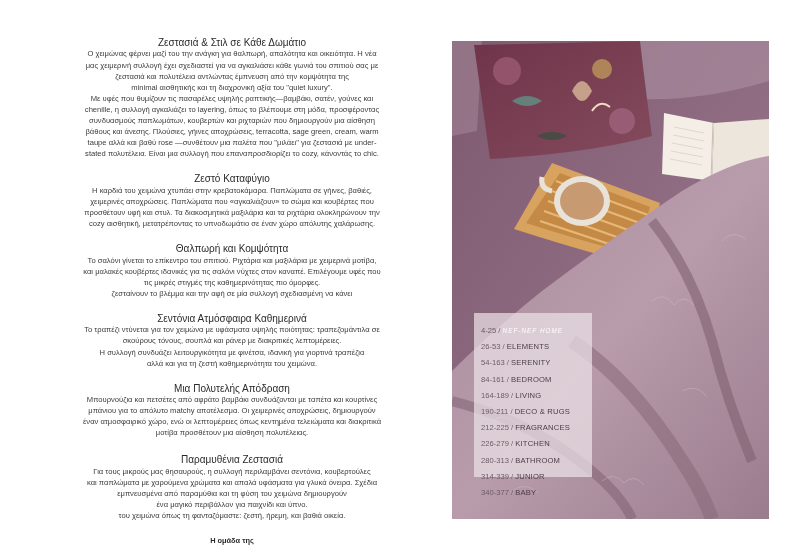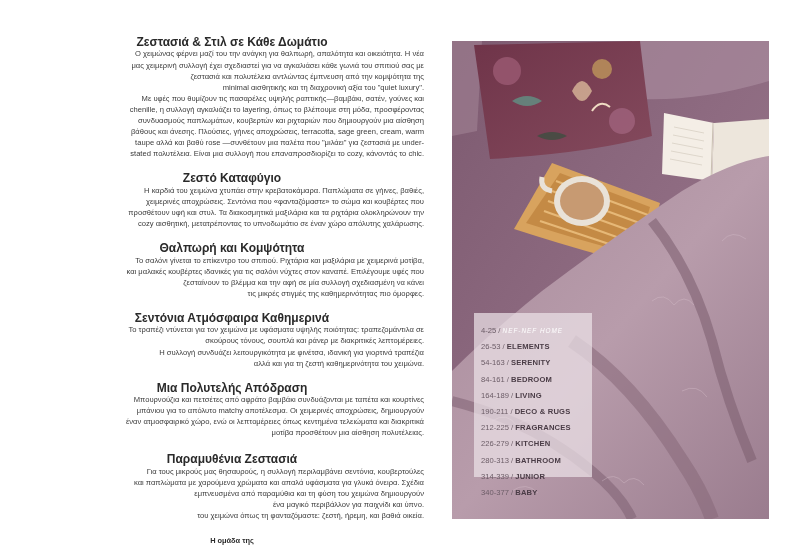--- a/index.html
+++ b/index.html
@@ -1,30 +1,30 @@
 <!DOCTYPE html>
 <html><head>
 <meta charset="utf-8">
 <style>
   html, body { margin: 0; padding: 0; background: #ffffff; }
   body { width: 811px; height: 560px; position: relative; overflow: hidden; font-family: "Liberation Sans", sans-serif; color: #3a3a3a; }
   .text-col { position: absolute; left: 40px; top: 37px; width: 384px; text-align: center; font-size: 7.6px; line-height: 11.1px; }
   .section { margin: 0 0 14px 0; }
-  .section h3 { margin: 0; font-size: 12px; font-weight: bold; line-height: 11.4px; color: #2a2a2a; }
+  .section h3 { margin: 0; font-size: 10px; font-weight: normal; line-height: 11.4px; color: #2a2a2a; }
   .section p { margin: 0; }
-  .section p span { display: block; white-space: nowrap; text-align: right; }
+  .section p span { display: block; white-space: nowrap; }
   .sign { margin-top: 14px; font-weight: bold; font-size: 7.4px; line-height: 11px; color: #2a2a2a; }
   .sign span { display: block; }
 
   .photo { position: absolute; left: 452px; top: 41px; width: 317px; height: 478px; overflow: hidden; background: #8b6a7f; }
   .photo svg { position: absolute; left: 0; top: 0; }
   .toc { position: absolute; left: 22px; top: 272px; width: 118px; height: 164px; background: rgba(236,226,232,0.72); box-sizing: border-box; padding: 10px 0 0 7px; }
   .toc-item { font-size: 7.6px; line-height: 16.2px; color: #5a4b55; white-space: nowrap; }
   .toc-item .range { color: #6b5c66; }
-  .toc-item .name { font-weight: bold; color: #4a3c46; letter-spacing: 0.2px; }
+  .toc-item .name { font-weight: normal; color: #4a3c46; letter-spacing: 0.2px; }
   .toc-item .brand { color: #ffffff; font-size: 6.4px; letter-spacing: 1px; font-style: italic; }
 </style>
 </head>
 <body>
 
 <div class="text-col">
   <div class="section">
     <h3>Ζεστασιά &amp; Στιλ σε Κάθε Δωμάτιο</h3>
     <p>
       <span>Ο χειμώνας φέρνει μαζί του την ανάγκη για θαλπωρή, απαλότητα και οικειότητα. Η νέα</span>
@@ -37,33 +37,33 @@
       <span>βάθους και άνεσης. Πλούσιες, γήινες αποχρώσεις,  terracotta, sage green, cream, warm</span>
       <span>taupe αλλά και βαθύ rose —συνθέτουν μια παλέτα που "μιλάει" για ζεστασιά με under-</span>
       <span>stated πολυτέλεια. Είναι μια συλλογή που επαναπροσδιορίζει το cozy, κάνοντάς το chic.</span>
     </p>
   </div>
 
   <div class="section">
     <h3>Ζεστό Καταφύγιο</h3>
     <p>
       <span>Η καρδιά του χειμώνα χτυπάει στην κρεβατοκάμαρα. Παπλώματα σε γήινες, βαθιές,</span>
-      <span>χειμερινές αποχρώσεις. Σεντόνια που «φανταζόμαστε» το σώμα και κουβέρτες που</span>
+      <span>χειμερινές αποχρώσεις. Παπλώματα που «αγκαλιάζουν» το σώμα και κουβέρτες που</span>
       <span>προσθέτουν υφή και στυλ. Τα διακοσμητικά μαξιλάρια και τα ριχτάρια ολοκληρώνουν την</span>
       <span>cozy αισθητική, μετατρέποντας το υπνοδωμάτιο σε έναν χώρο απόλυτης χαλάρωσης.</span>
     </p>
   </div>
 
   <div class="section">
     <h3>Θαλπωρή και Κομψότητα</h3>
     <p>
       <span>Το σαλόνι γίνεται το επίκεντρο του σπιτιού. Ριχτάρια και μαξιλάρια με χειμερινά μοτίβα,</span>
       <span>και μαλακές κουβέρτες ιδανικές για τις σαλόνι νύχτες στον καναπέ. Επιλέγουμε υφές που</span>
+      <span>τις μικρές στιγμές της καθημερινότητας πιο όμορφες.</span>
       <span>ζεσταίνουν το βλέμμα και την αφή σε μία συλλογή σχεδιασμένη να κάνει</span>
-      <span>τις μικρές στιγμές της καθημερινότητας πιο όμορφες.</span>
     </p>
   </div>
 
   <div class="section">
     <h3>Σεντόνια Ατμόσφαιρα Καθημερινά</h3>
     <p>
       <span>Το τραπέζι ντύνεται για τον χειμώνα με υφάσματα υψηλής ποιότητας: τραπεζομάντιλα σε</span>
       <span>σκούρους τόνους, σουπλά και ράνερ με διακριτικές λεπτομέρειες.</span>
       <span>Η συλλογή συνδυάζει λειτουργικότητα με φινέτσα, ιδανική για γιορτινά τραπέζια</span>
       <span>αλλά και για τη ζεστή καθημερινότητα του χειμώνα.</span>

